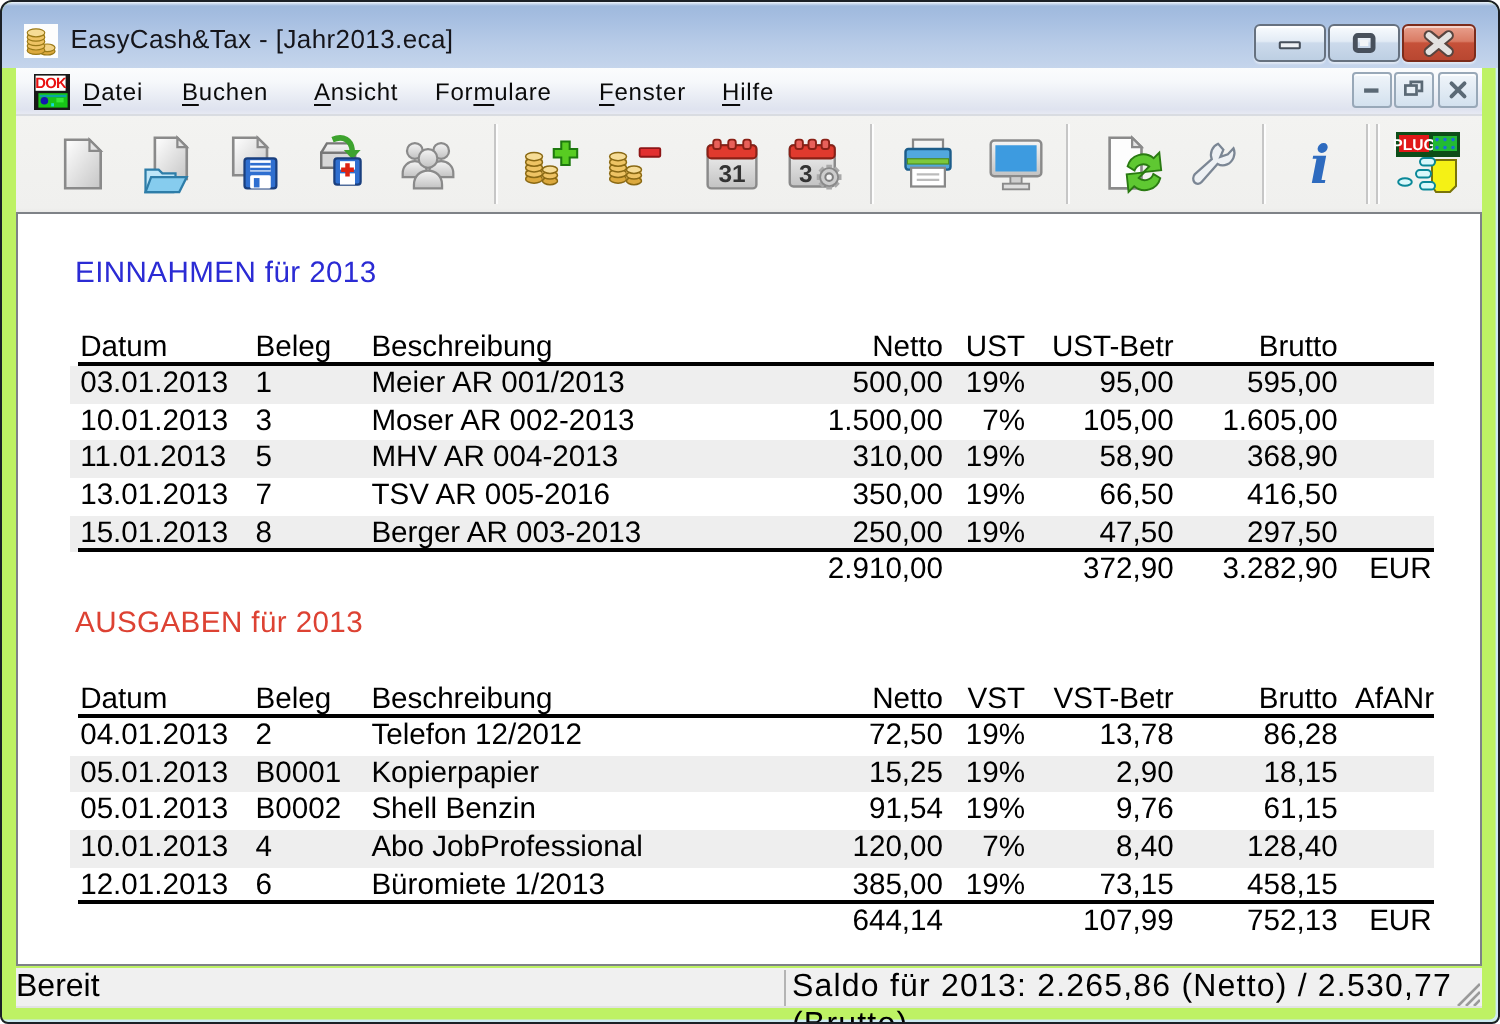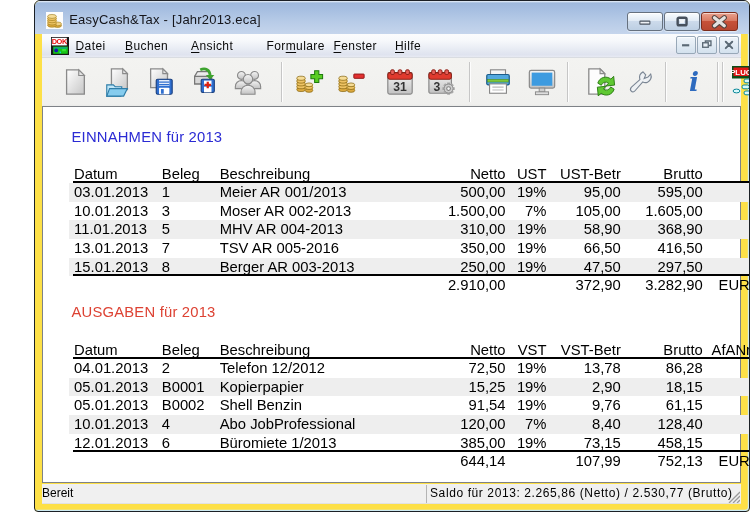--- a/index.html
+++ b/index.html
@@ -3,22 +3,22 @@
 <meta charset="utf-8">
 <style>
   * { margin:0; padding:0; box-sizing:border-box; }
   html,body { width:750px; height:512px; background:#ffffff; overflow:hidden; }
   body { font-family:"Liberation Sans", sans-serif; }
 
   .screen { position:absolute; left:0; top:0; width:750px; height:512px; }
 
   
   .window { position:absolute; inset:0; border:1.5px solid #1b2026; border-radius:6px 6px 4px 4px;
-            background:#fde047; overflow:hidden;
-            box-shadow: inset -1.2px -1.2px 0 #cdeaf2; margin-left: 34px; }
+            background:#bef264; overflow:hidden;
+            box-shadow: inset -1.2px -1.2px 0 #cdeaf2; }
   .titlebar { position:absolute; left:0; top:0; right:0; height:33px;
     background:linear-gradient(180deg,#edf4fb 0%, #9fb9dd 6%, #a8c0e2 30%, #b7cbe7 62%, #c5d5ec 100%); }
   .app-icon { position:absolute; left:10.5px; top:10.5px; width:17px; height:17px; background:#fdfdfd; }
   .title-text { position:absolute; left:34.2px; top:11.7px; font-size:13px; line-height:14px; letter-spacing:0.2px; color:#15151a; white-space:nowrap; }
 
   .capbtns { position:absolute; top:10.5px; right:11.5px; display:flex; }
   .capbtn { width:36px; height:19px; border:1px solid #66717f; border-radius:3px; margin-left:1px;
     background:linear-gradient(180deg,#f9fcfe 0%, #e2ebf5 45%, #ccdaeb 50%, #bdcfe3 100%);
     box-shadow: inset 0 1px 0 #ffffff, 0 1px 1px rgba(255,255,255,0.5); position:relative; }
   .capbtn svg { position:absolute; inset:0; }
@@ -67,21 +67,21 @@
   .c-netto  { right:245.5px; text-align:right; }
   .c-ust    { right:204.5px; text-align:right; }
   .c-ustbetr{ right:130.2px; text-align:right; }
   .c-brutto { right:48.2px; text-align:right; }
   .c-last   { right:0px; text-align:right;padding-left:33px; }
   .totals .c-last { right:1.2px; }
 
   
   .statusbar { position:absolute; left:0; right:0; bottom:0; height:20px; background:#f0f0f0;
      box-shadow: inset 0 -1px 0 #e2e2e2;
-     font-size:12px; color:#000; }
+     font-size:16px; color:#000; }
   .sb-divider { position:absolute; left:384.8px; top:1px; bottom:1px; width:1px; background:#b4b4b4; }
   .sb-left-text { position:absolute; left:0.5px; top:0; height:19px; line-height:19px; }
   .sb-right-text { position:absolute; left:388.5px; top:0; height:33px; line-height:19px; letter-spacing:0.6px; }
   .grip { position:absolute; right:1px; bottom:1px; width:14px; height:14px; }
 </style>
 </head>
 <body>
 
 <svg width="0" height="0" style="position:absolute">
   <defs>
@@ -149,21 +149,21 @@
             <rect x="2.2" y="9.6" width="14.6" height="7.2" fill="#17c417"></rect>
             <rect x="2.8" y="10.4" width="13.4" height="1.2" fill="#0aa3a3"></rect>
             <circle cx="5.2" cy="13.4" r="1.9" fill="#1515b0"></circle>
             <rect x="8.6" y="14.6" width="1.4" height="1.6" fill="#17d8d8"></rect>
             <rect x="11.2" y="12" width="3.6" height="2.2" fill="#36e636"></rect>
           </svg>
         </div>
         <div class="menu-item" style="left: 34px;"><u>D</u>atei</div>
         <div class="menu-item" style="left: 83.5px;"><u>B</u>uchen</div>
         <div class="menu-item" style="left: 149.5px;"><u>A</u>nsicht</div>
-        <div class="menu-item" style="left: 225px;">For<u>m</u>ulare</div>
+        <div class="menu-item" style="left: 210px;">For<u>m</u>ulare</div>
         <div class="menu-item" style="left: 292px;"><u>F</u>enster</div>
         <div class="menu-item" style="left: 353.5px;"><u>H</u>ilfe</div>
         <div class="mdibtns">
           <div class="mdibtn">
             <svg viewBox="0 0 20 17.5">
                 <rect x="5.6" y="8" width="8" height="2.4" fill="#5b6975"></rect>
               </svg>
           </div>
           <div class="mdibtn">
             <svg viewBox="0 0 20 17.5">

